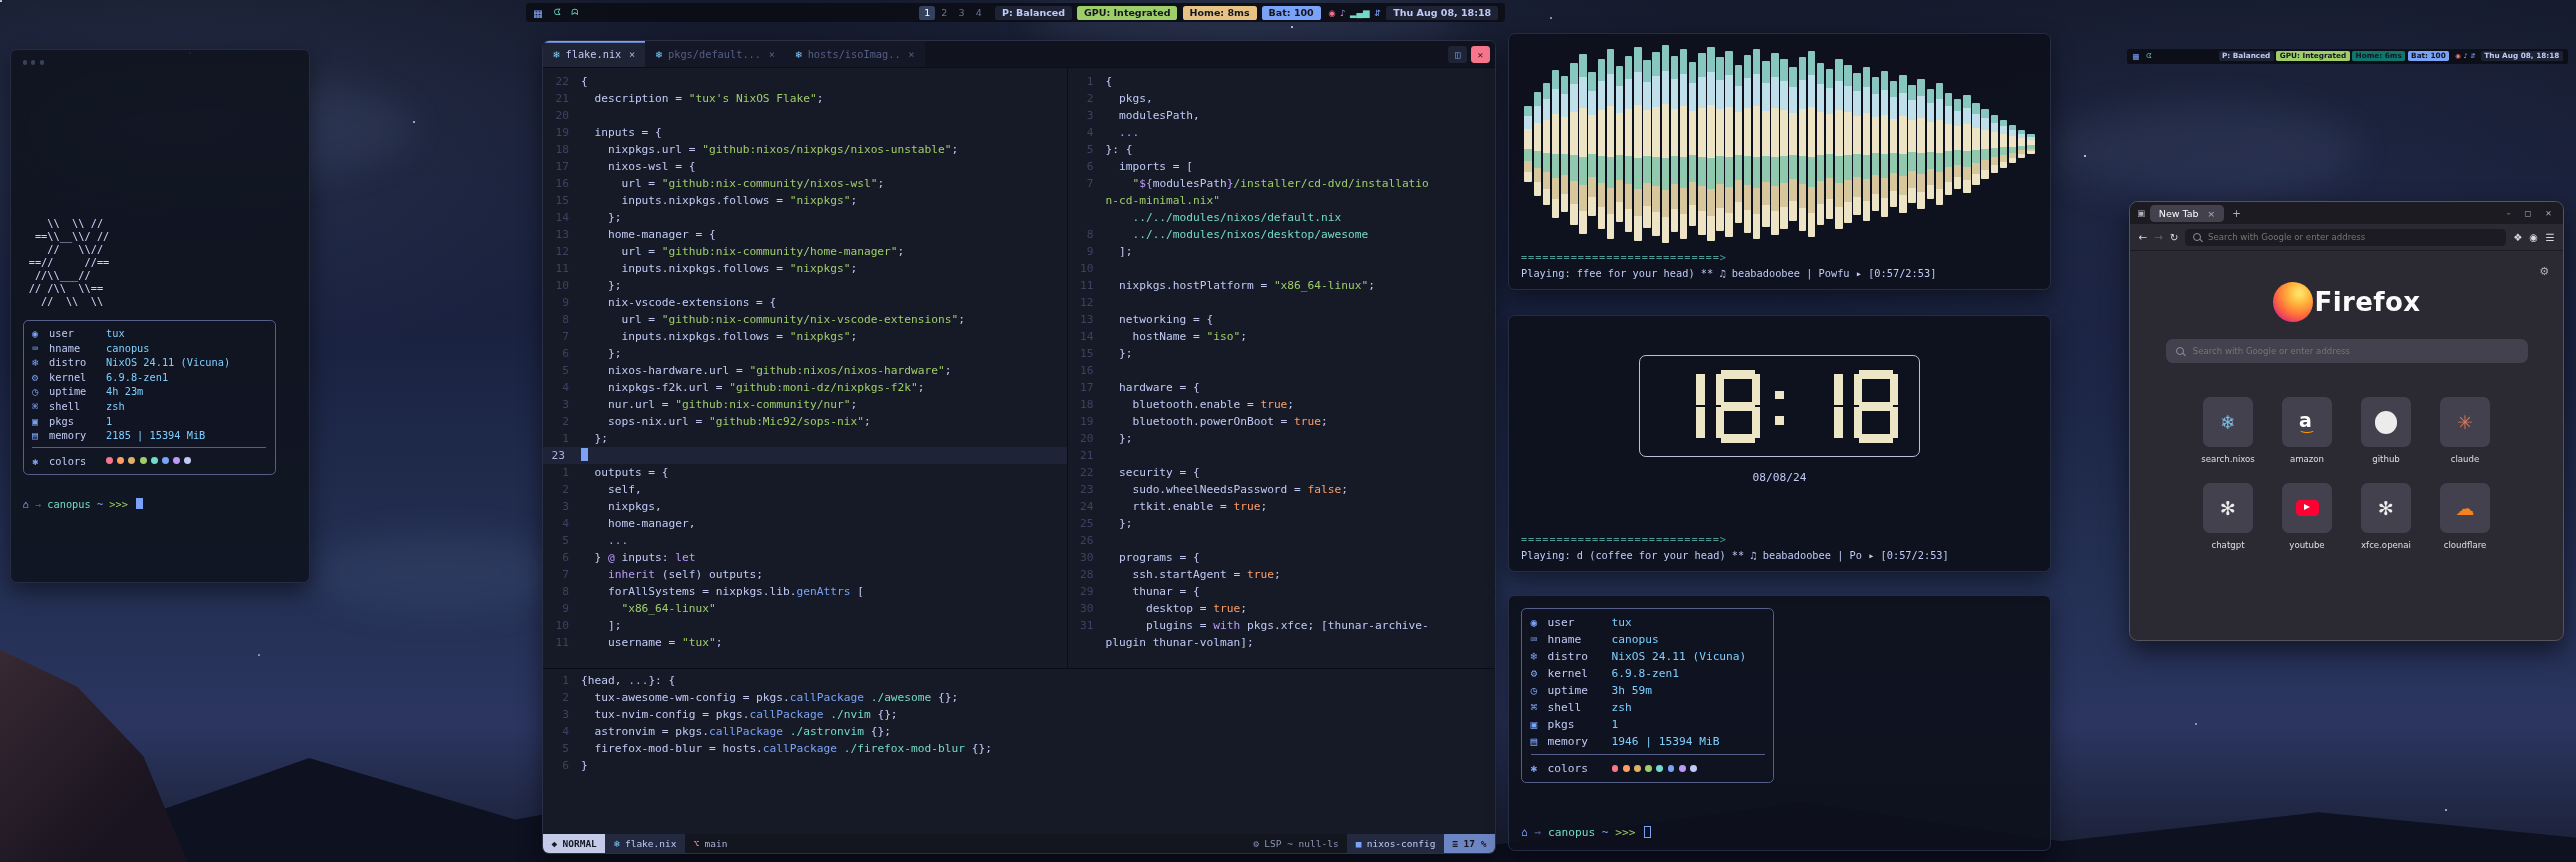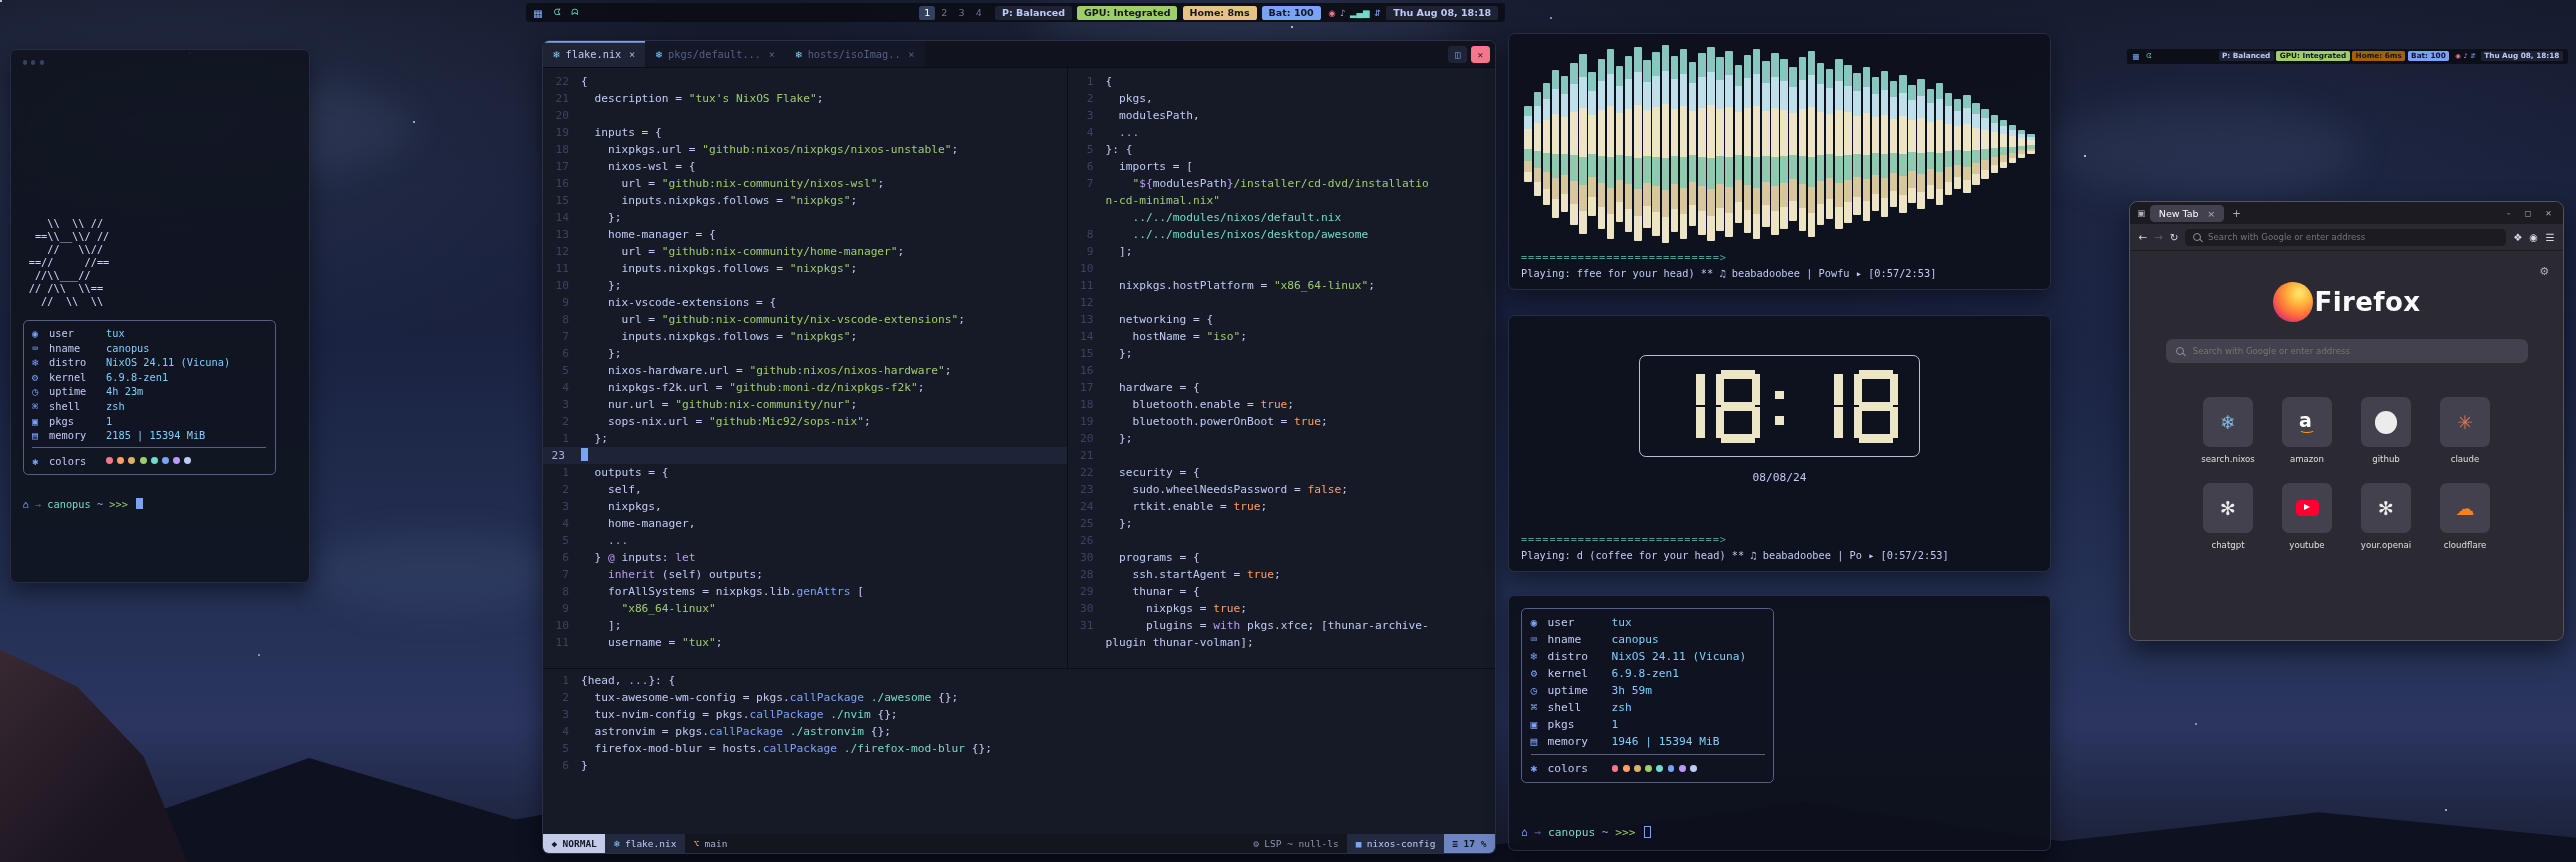--- a/index.html
+++ b/index.html
@@ -573,21 +573,21 @@
         <div class="crow">
           <span class="lnum">28</span>
           <span class="ltxt"><span class="t-d">    ssh.startAgent = </span><span class="t-b">true</span><span class="t-d">;</span></span>
         </div>
         <div class="crow">
           <span class="lnum">29</span>
           <span class="ltxt"><span class="t-d">    thunar = {</span></span>
         </div>
         <div class="crow">
           <span class="lnum">30</span>
-          <span class="ltxt"><span class="t-d">      nixpkgs = </span><span class="t-b">true</span><span class="t-d">;</span></span>
+          <span class="ltxt"><span class="t-d">      desktop = </span><span class="t-b">true</span><span class="t-d">;</span></span>
         </div>
         <div class="crow">
           <span class="lnum">31</span>
           <span class="ltxt"><span class="t-d">      plugins = </span><span class="t-k">with</span><span class="t-d"> pkgs.xfce; [thunar-archive-</span></span>
         </div>
         <div class="crow">
           <span class="lnum"></span>
           <span class="ltxt"><span class="t-d">plugin thunar-volman];</span></span>
         </div>
       </div>
@@ -829,21 +829,21 @@
 
 <div class="secondbar">
   <span class="menu-ic">▦</span>
   <span class="tags">
       <span class="tray-ic" style="color: rgb(115, 218, 202);">ᗧ</span>
     </span>
   <span class="flexspace"></span>
   <span class="pills">
       <span class="pill" style="background: rgb(29, 35, 53); color: rgb(192, 202, 245);">P: Balanced</span>
       <span class="pill" style="background: rgb(158, 206, 106); color: rgb(20, 22, 31);">GPU: Integrated</span>
-      <span class="pill" style="background: #a16207; color: rgb(20, 22, 31);">Home: 6ms</span>
+      <span class="pill" style="background: #0f766e; color: rgb(20, 22, 31);">Home: 6ms</span>
       <span class="pill" style="background: rgb(122, 162, 247); color: rgb(20, 22, 31);">Bat: 100</span>
     </span>
   <span class="tray">
       <span class="tray-ic" style="color: rgb(247, 118, 142);">◉</span>
       <span class="tray-ic" style="color: rgb(187, 154, 247);">♪</span>
       <span class="tray-ic" style="color: rgb(122, 162, 247);">⇵</span>
     </span>
   <span class="pill clockpill">Thu Aug 08, 18:18</span>
 </div>
 
@@ -916,21 +916,21 @@
         <div class="tile">
           <div class="tcard">
             <span class="ticon ticon-youtube"></span>
           </div>
           <div class="tlabel">youtube</div>
         </div>
         <div class="tile">
           <div class="tcard">
             <span class="ticon ticon-openai" style="color: rgb(236, 236, 236);">✻</span>
           </div>
-          <div class="tlabel">your.openai</div>
+          <div class="tlabel">xfce.openai</div>
         </div>
         <div class="tile">
           <div class="tcard">
             <span class="ticon ticon-cloudflare" style="color: rgb(246, 130, 31);">☁</span>
           </div>
           <div class="tlabel">cloudflare</div>
         </div>
       </div>
   </div>
 </div>

